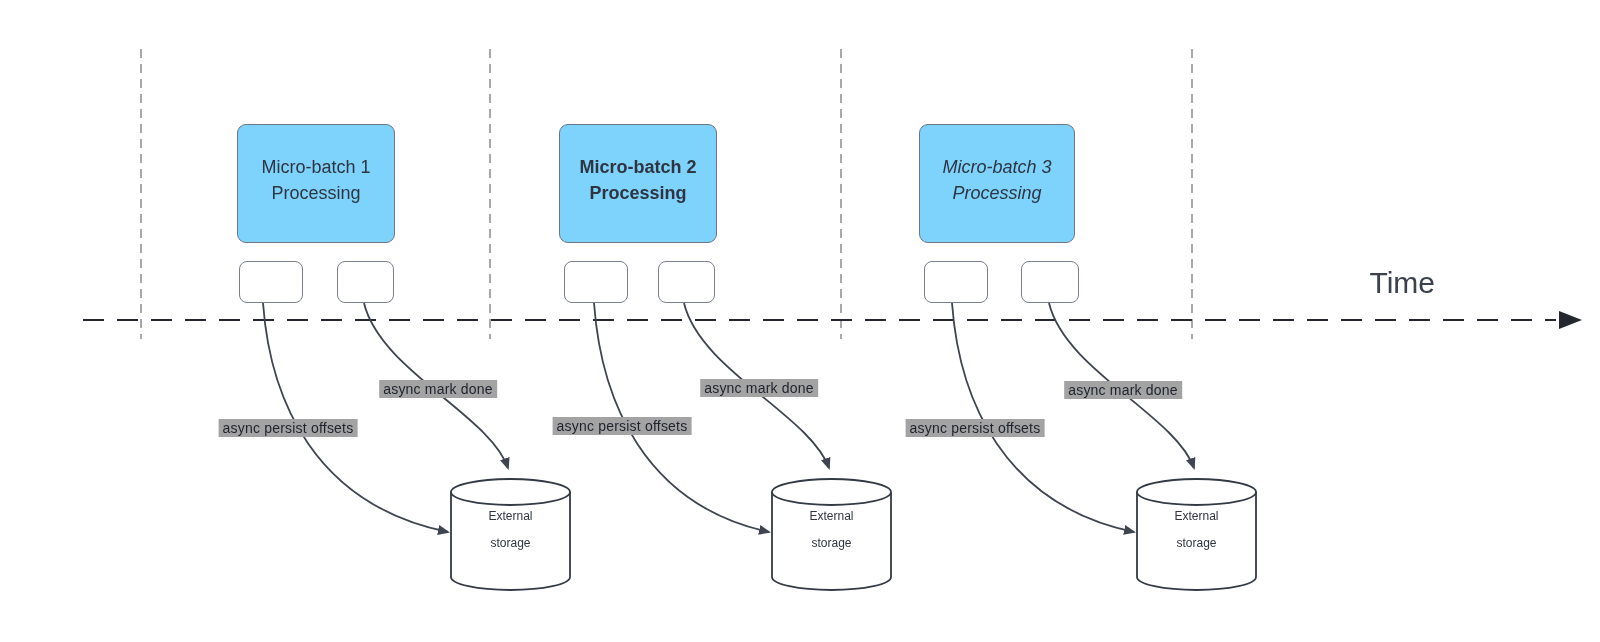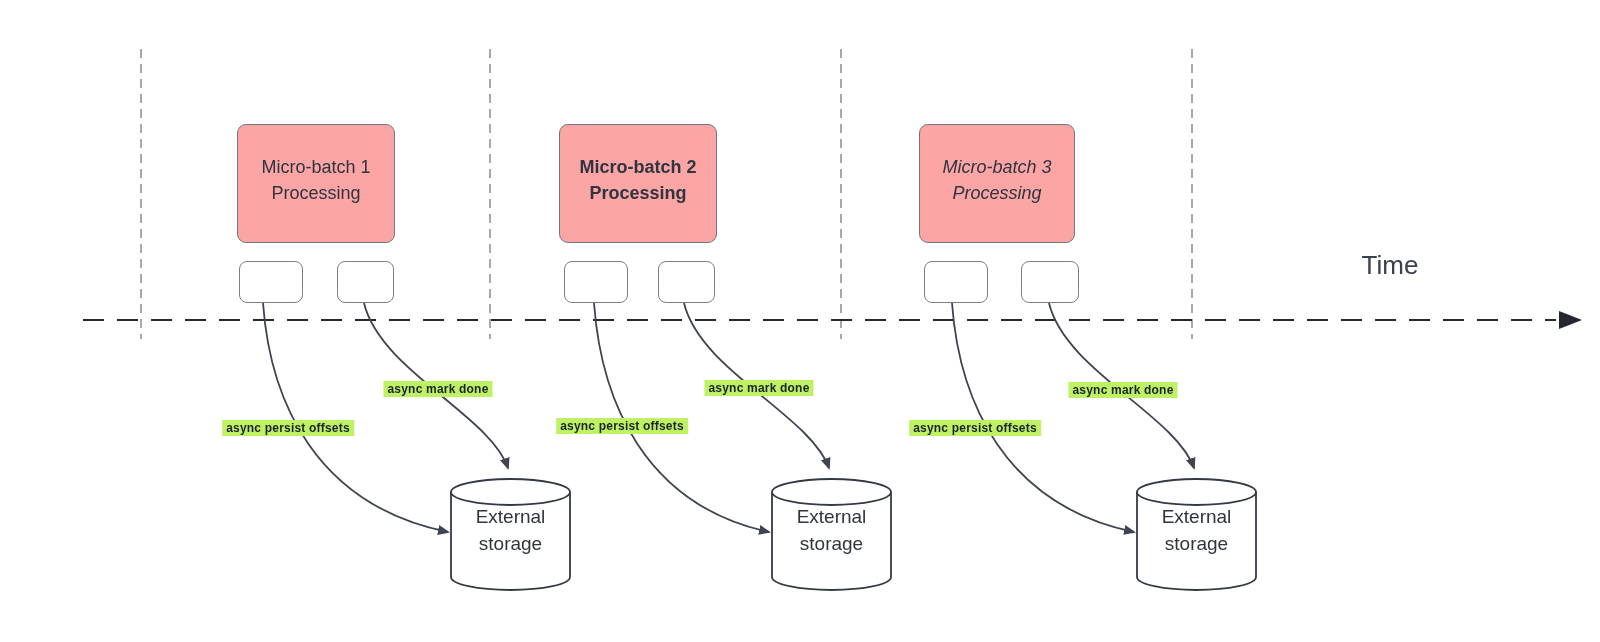--- a/index.html
+++ b/index.html
@@ -3,42 +3,42 @@
 <meta charset="utf-8">
 <style>
   html,body{margin:0;padding:0;background:#fff;}
   .stage{
     position:relative;width:1600px;height:642px;background:#ffffff;
     font-family:"Liberation Sans", sans-serif;overflow:hidden;
   }
   .stage svg{position:absolute;left:0;top:0;}
   .mb-box{
     position:absolute;width:158px;height:119px;box-sizing:border-box;
-    border:1.6px solid #6f7683;border-radius:9px;background:#fca5a5;
+    border:1.6px solid #6f7683;border-radius:9px;background:#7dd3fc;
     display:flex;flex-direction:column;align-items:center;justify-content:center;
     color:#2f3440;font-size:18px;line-height:26px;text-align:center;
     padding-bottom:8px;
   }
   .sm-box{
     position:absolute;height:42px;box-sizing:border-box;
     border:1.6px solid #7a808c;border-radius:8px;background:#ffffff;
   }
   .flow-label{
     position:absolute;transform:translate(-50%,-50%);
-    background:#bef264;padding:1px 4px;white-space:nowrap;
-    font-size:12px;font-weight:bold;color:#1d222c;letter-spacing:.2px;
+    background:#a3a3a3;padding:1px 4px;white-space:nowrap;
+    font-size:14px;font-weight:normal;color:#1d222c;letter-spacing:.2px;
   }
   .storage-text{
     position:absolute;width:119px;height:80px;
     display:flex;flex-direction:column;align-items:center;justify-content:center;
-    font-size:19px;line-height:27px;color:#30353f;text-align:center;
+    font-size:12px;line-height:27px;color:#30353f;text-align:center;
   }
   .time-label{
-    position:absolute;left:1345px;top:250px;width:90px;text-align:center;
-    font-size:26px;color:#3a404c;
+    position:absolute;left:1345px;top:266px;width:90px;text-align:right;
+    font-size:30px;color:#3a404c;
   }
 </style>
 </head>
 <body>
 
 <div class="stage">
 
   <svg width="1600" height="642" viewBox="0 0 1600 642">
     <defs>
       <marker id="ah" markerWidth="12" markerHeight="10" refX="10" refY="5" orient="auto" markerUnits="userSpaceOnUse">

